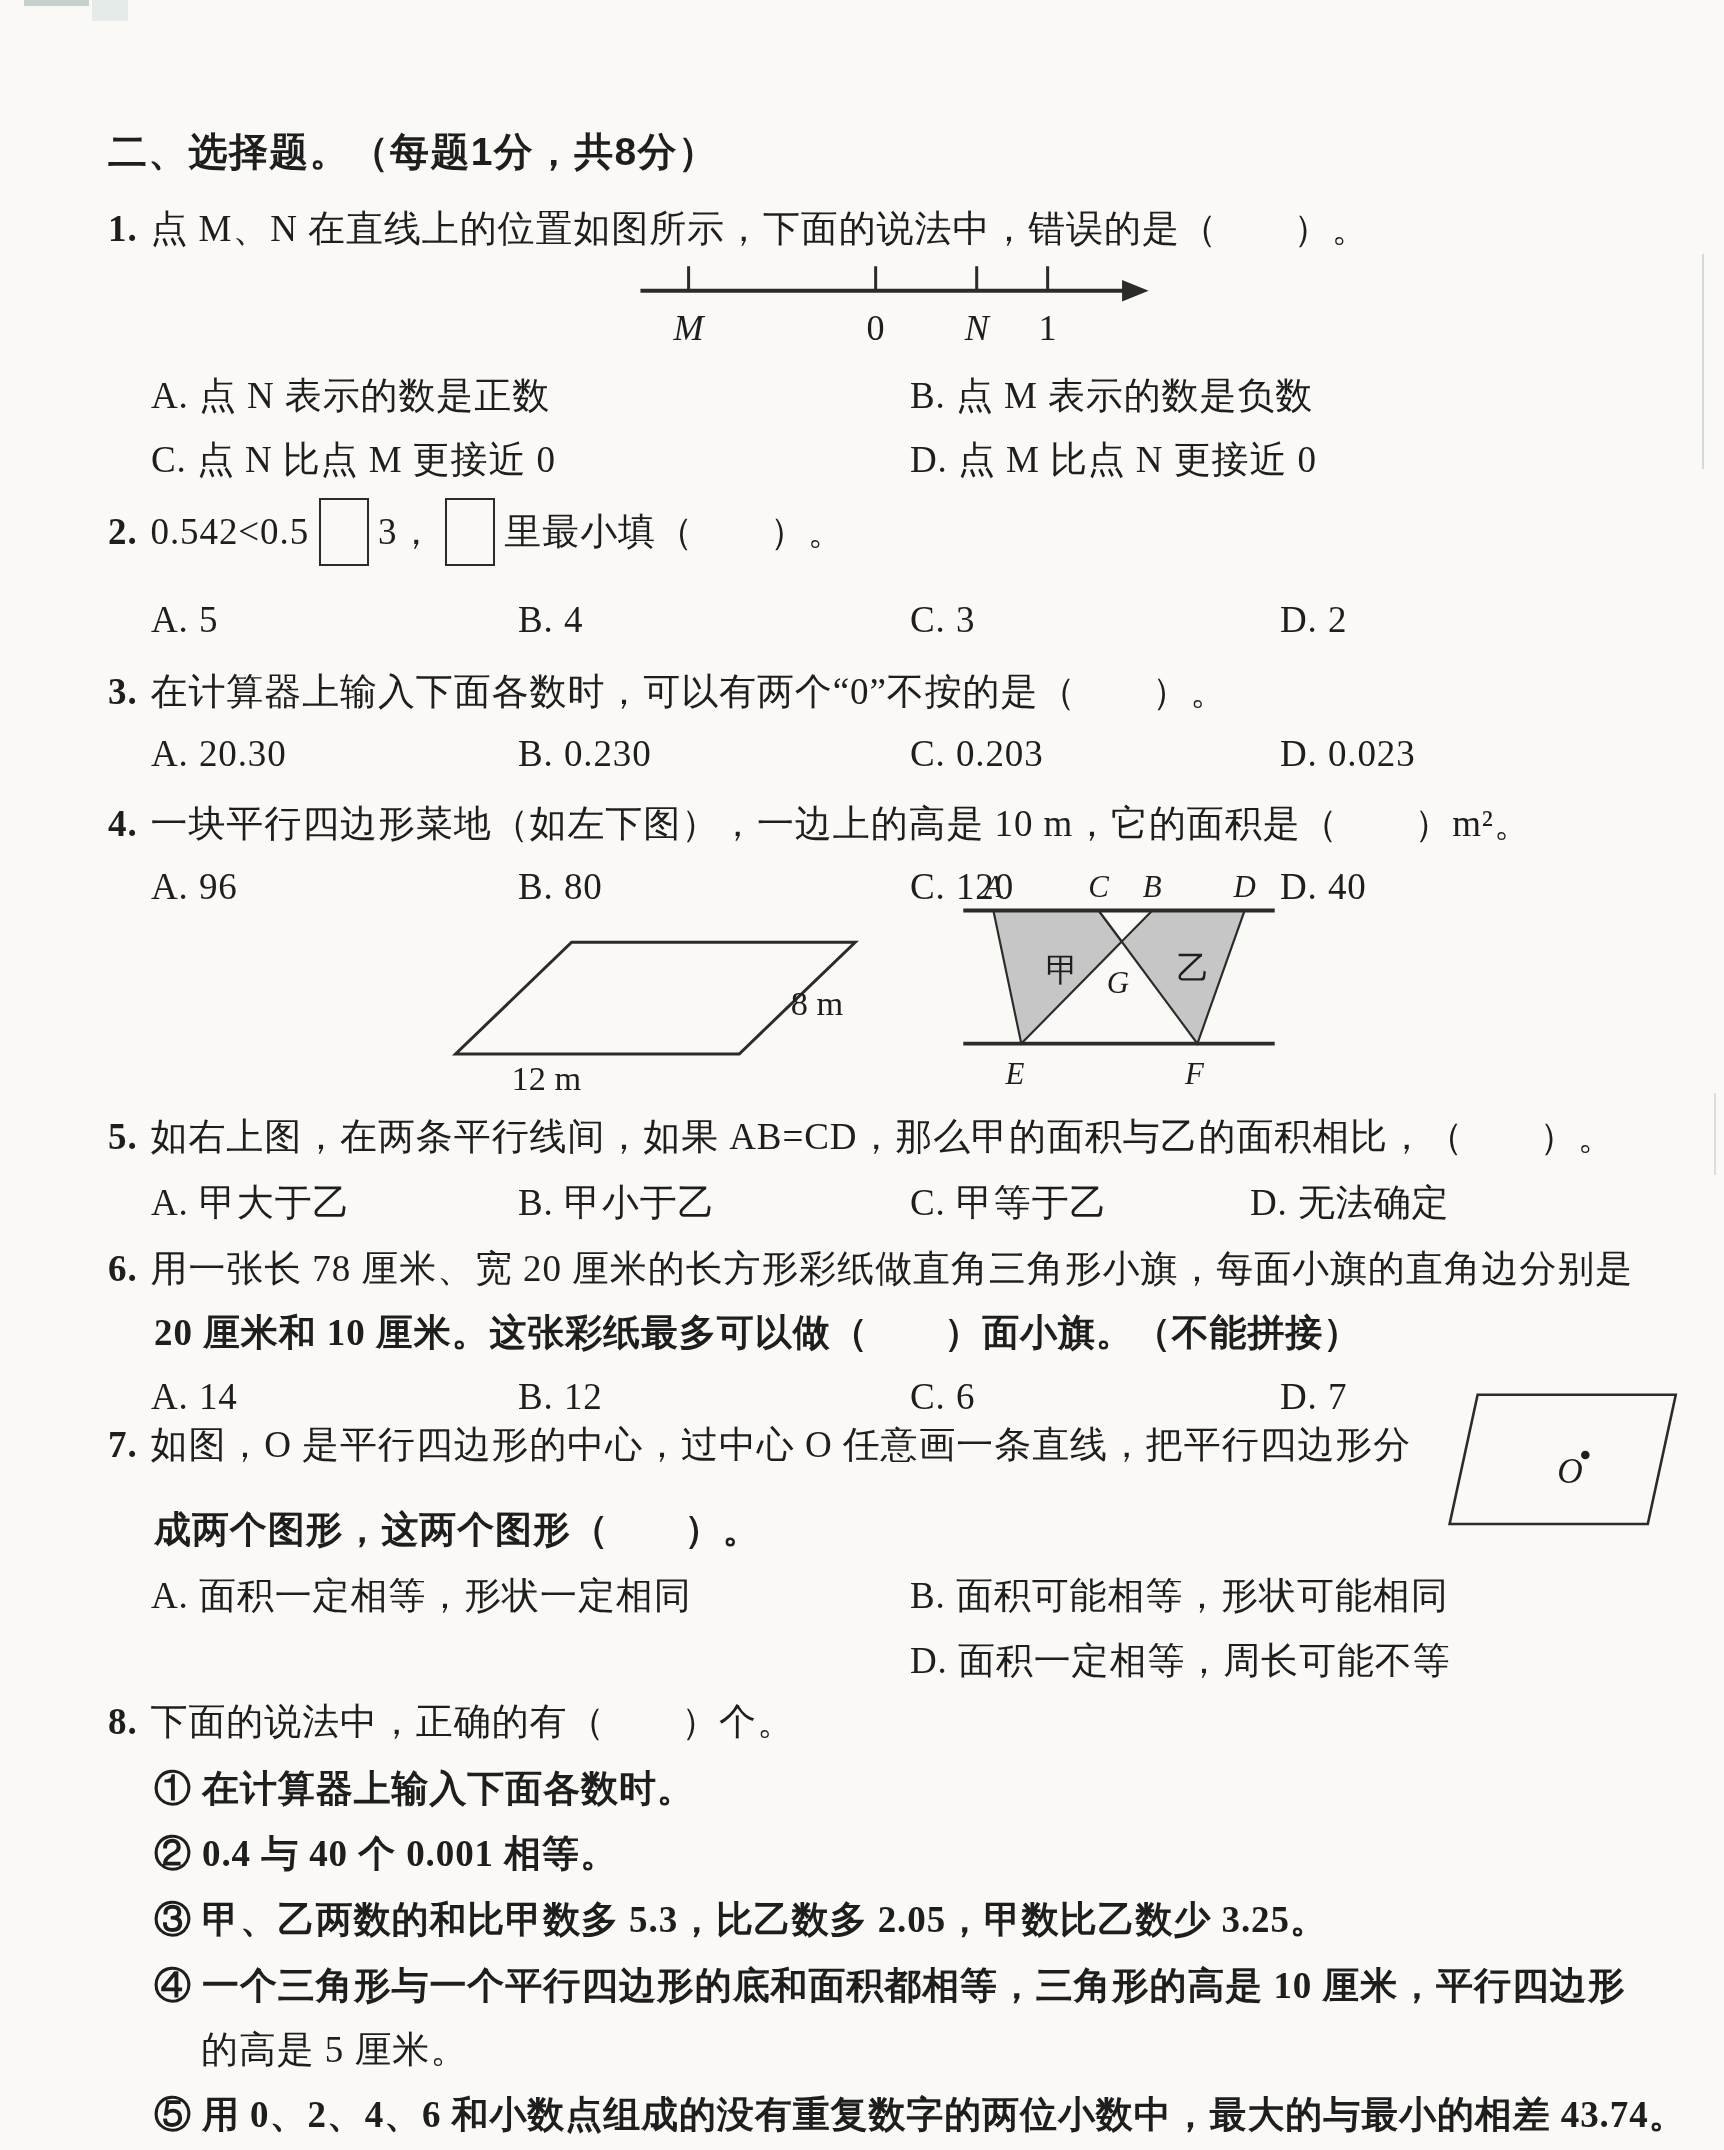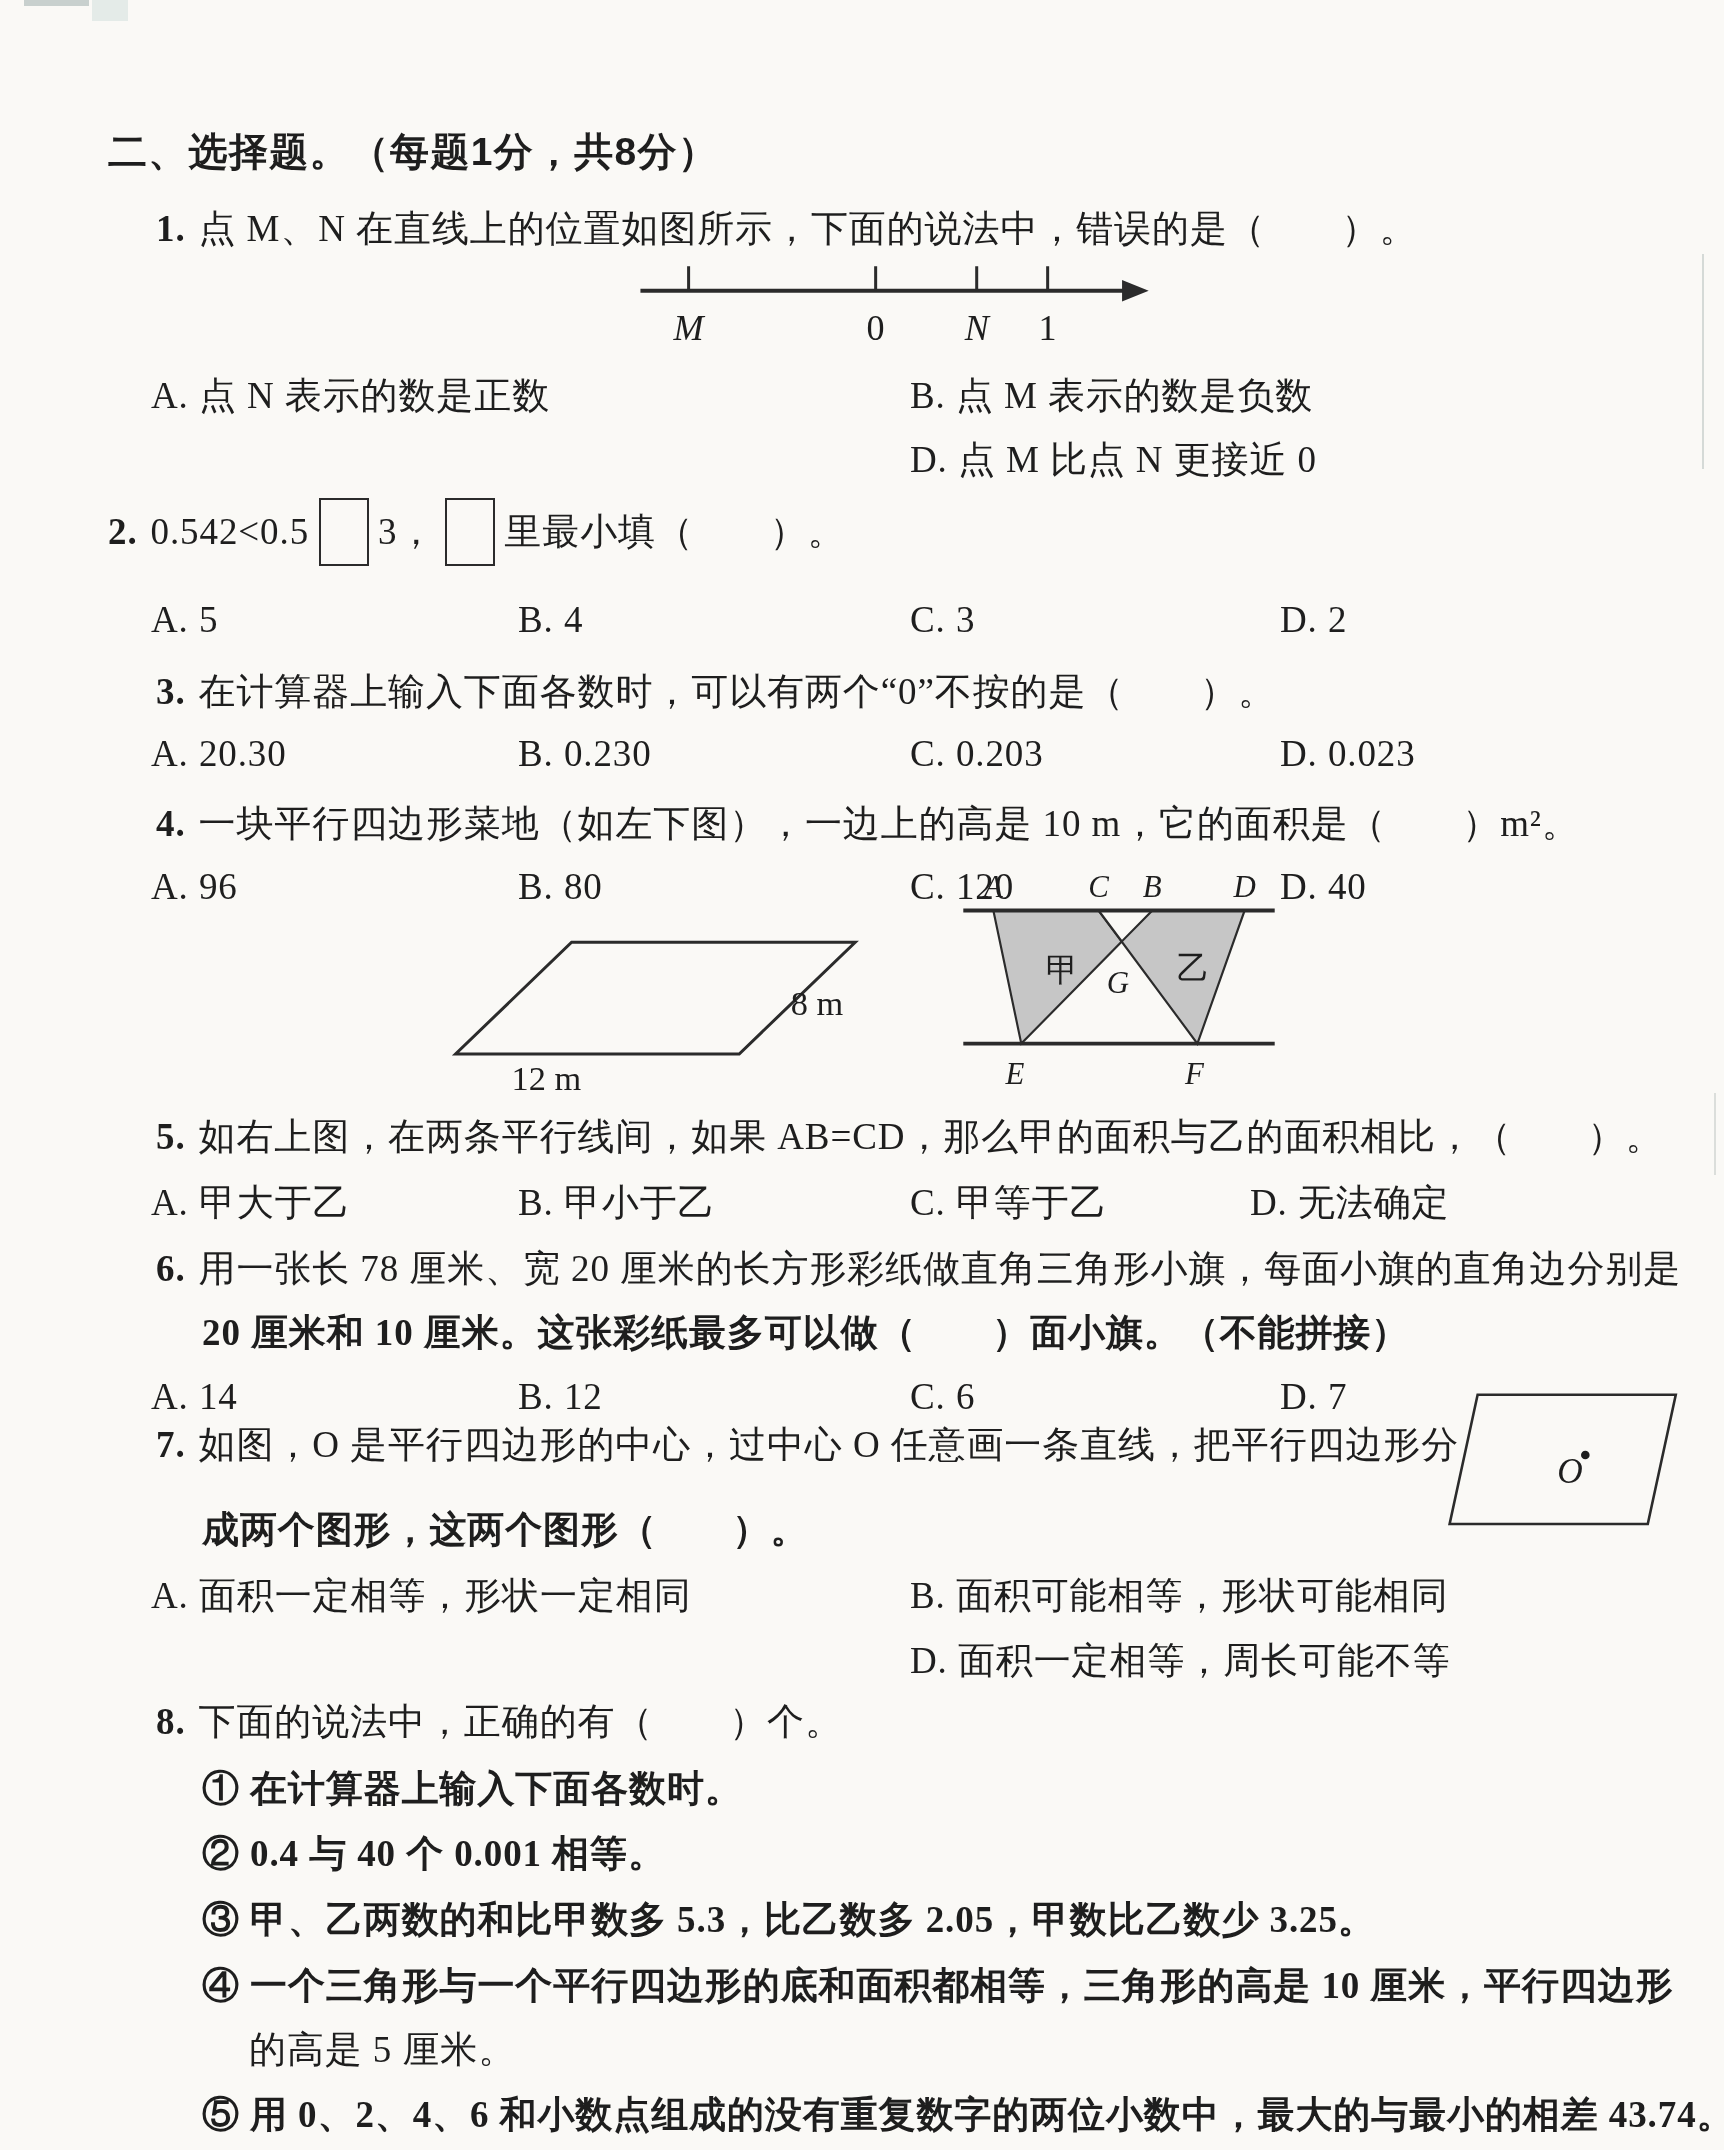--- a/index.html
+++ b/index.html
@@ -4,21 +4,21 @@
 <style>
   html,body{margin:0;padding:0;}
   .page{
     position:relative;
     width:1724px;height:2509px;
     background:#faf9f6;
     font-family:"Liberation Serif","DejaVu Serif",serif;
     color:#1e1e1e;
     overflow:hidden;
   }
-  .line{position:absolute;left:108px;font-size:37px;white-space:nowrap;letter-spacing:0.9px;margin-left:48px;}
+  .line{position:absolute;left:108px;font-size:37px;white-space:nowrap;letter-spacing:0.9px;}
   .indent{left:154px;font-weight:bold;}
   .indent2{left:201px;}
   .qnum{font-weight:bold;margin-right:13px;}
   .hdr{position:absolute;left:108px;font-size:39px;font-weight:bold;
        font-family:"Liberation Sans","DejaVu Sans",sans-serif;white-space:nowrap;letter-spacing:1.3px;}
   .row{position:absolute;left:0;top:0;width:1724px;height:56px;}
   .opt{position:absolute;font-size:37px;white-space:nowrap;letter-spacing:0.9px;}
   .fillbox{display:inline-block;width:46px;height:64px;border:2.6px solid #2b2b2b;
            margin:0 9.5px;vertical-align:middle;background:transparent;}
   .q2flex{position:absolute;left:108px;display:flex;align-items:center;font-size:37px;white-space:nowrap;letter-spacing:0.9px;height:73px;}
@@ -53,20 +53,21 @@
     <text x="555" y="200" font-size="84" text-anchor="middle">0</text>
     <text x="790" y="200" font-size="84" font-style="italic" text-anchor="middle">N</text>
     <text x="955" y="200" font-size="84" text-anchor="middle">1</text>
   </svg>
 
   <div class="row" style="top:371px">
     <span class="opt" style="left:910px">B. 点 M 表示的数是负数</span>
     <span class="opt" style="left:151px">A. 点 N 表示的数是正数</span>
   </div>
   <div class="row" style="top:435px">
+    <span class="opt" style="left:151px">C. 点 N 比点 M 更接近 0</span>
     <span class="opt" style="left:910px">D. 点 M 比点 N 更接近 0</span>
   </div>
 
   <div class="q2flex" style="top:495px">
     <span class="qnum">2.</span>
     <span>0.542&lt;0.5</span>
     <span class="fillbox"></span>
     <span>3，</span>
     <span class="fillbox"></span>
     <span>里最小填（　　）。</span>

